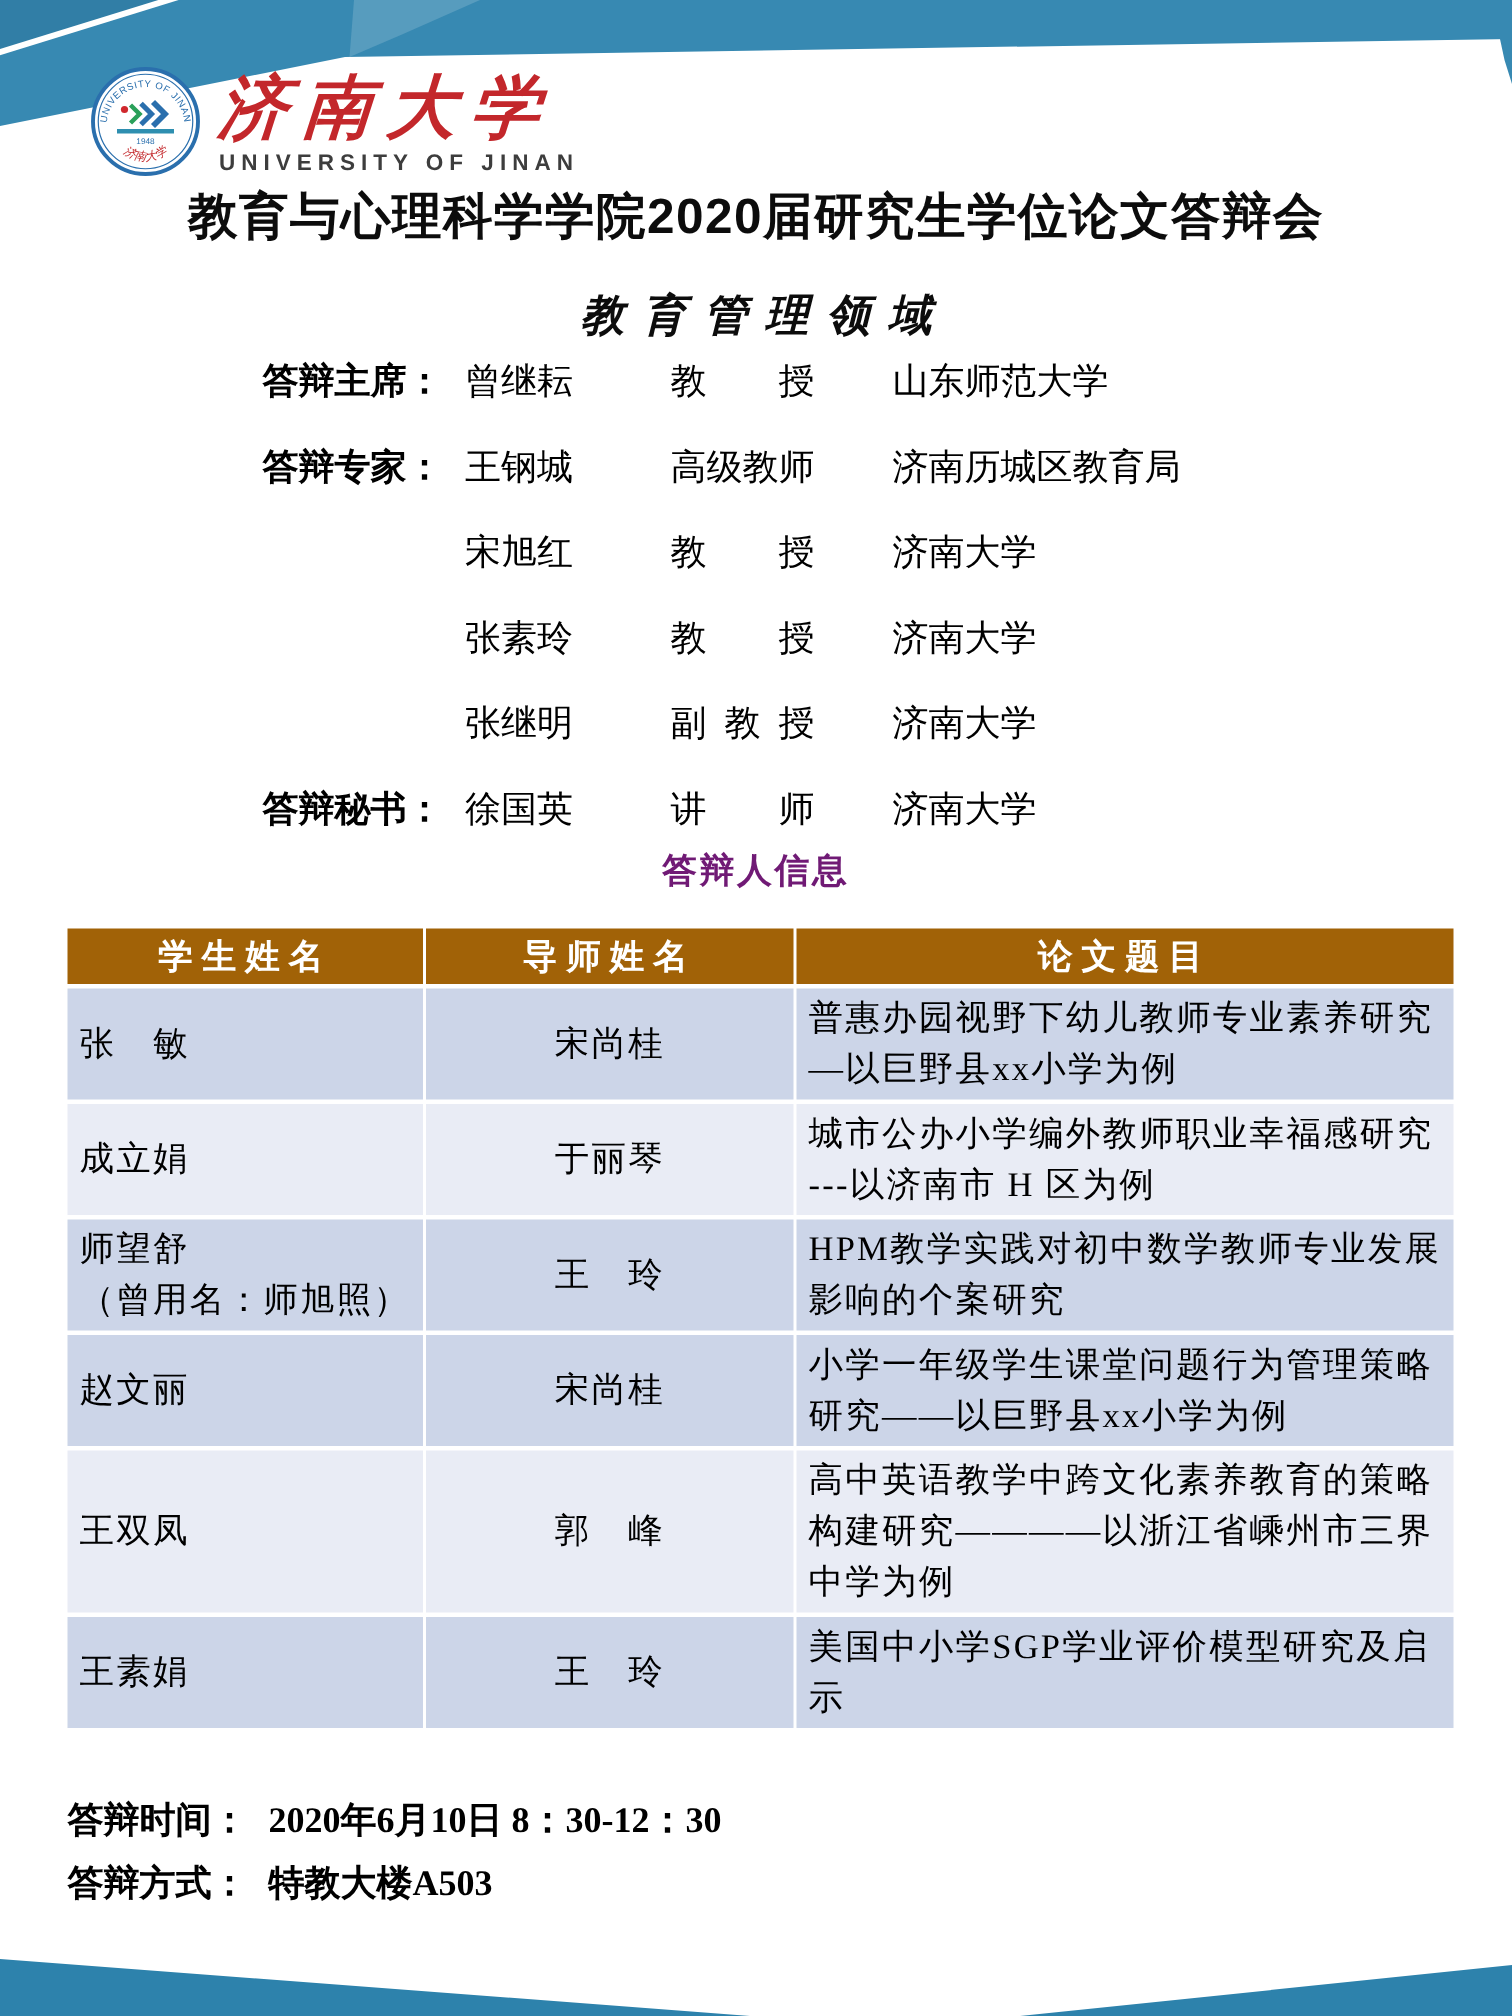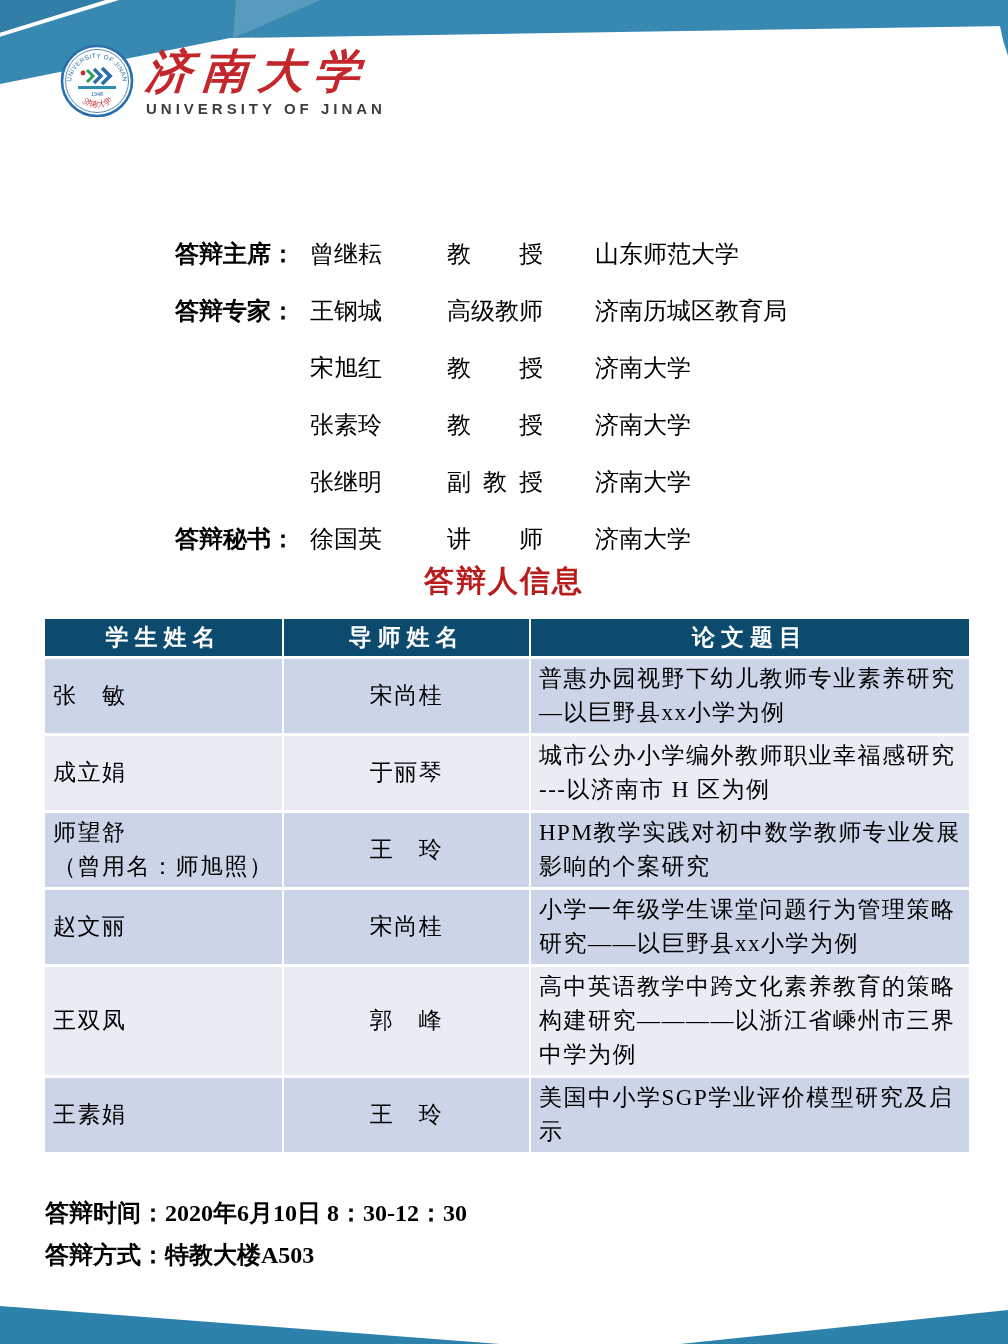--- a/index.html
+++ b/index.html
@@ -41,49 +41,49 @@
   
   .committee{position:absolute;top:238px;left:175px;width:720px;font-size:24px;}
   .c-row{display:flex;height:57px;}
   .c-label{width:135px;font-weight:700;white-space:pre;}
   .c-name{width:137px;white-space:pre;}
   .c-title{width:148px;white-space:pre;}
   .c-org{white-space:pre;}
 
   .table-heading{
     position:absolute;top:566px;left:0;width:1008px;margin:0;
-    text-align:center;font-size:30px;line-height:30px;font-weight:700;
-    letter-spacing:2px;color:#b91c1c;
+    text-align:center;font-size:23px;line-height:30px;font-weight:700;
+    letter-spacing:2px;color:#701a75;
   }
 
   
   table.roster{
     position:absolute;top:616px;left:43px;width:924px;
     border-collapse:separate;border-spacing:2px 3px;
     font-size:23px;table-layout:fixed;
   }
   table.roster th{
-    background:#0c4a6e;color:#ffffff;font-weight:700;
+    background:#a16207;color:#ffffff;font-weight:700;
     height:37px;font-size:23px;letter-spacing:6px;text-align:center;
     padding:0;
   }
   table.roster td{
     vertical-align:middle;line-height:34px;padding:3px 8px;
     letter-spacing:1.5px;word-break:break-all;
   }
   tr.dark td{background:#ccd5e8;}
   tr.light td{background:#e9ecf5;}
   td.cell-student{padding-left:12px;white-space:pre-wrap;}
   td.cell-advisor{text-align:center;white-space:pre;}
   td.cell-thesis{padding-left:11px;padding-right:18px;}
   .student-note{display:block;}
 
   
   .info{position:absolute;top:1192px;left:45px;font-size:24px;font-weight:700;}
-  .f-row{display:flex;height:42px;align-items:center;white-space:pre;}
+  .f-row{display:flex;height:42px;align-items:center;white-space:pre;gap:14px;}
 </style>
 </head>
 <body>
 
 <div class="page">
 
   <svg class="deco-top" viewBox="0 0 1008 90" aria-hidden="true">
     <polygon points="0,0 1008,0 1008,26 230,38 0,84" fill="#3789b2"></polygon>
     <polygon points="0,0 118,0 0,36" fill="rgba(16,64,102,0.14)"></polygon>
     <polygon points="236,0 320,0 268,23 233,38" fill="rgba(255,255,255,0.16)"></polygon>
@@ -109,20 +109,22 @@
       <text font-family="Liberation Serif, serif" font-size="8" font-style="italic" fill="#c3272b">
         <textPath href="#sealArcBottom" xlink:href="#sealArcBottom" startOffset="50%" text-anchor="middle">济南大学</textPath>
       </text>
     </svg>
     <div class="brand-text">
       <div class="brand-cn">济南大学</div>
       <div class="brand-en">UNIVERSITY OF JINAN</div>
     </div>
   </header>
 
+  <h1 class="title">教育与心理科学学院2020届研究生学位论文答辩会</h1>
+  <h2 class="subtitle">教育管理领域</h2>
 
   <section class="committee">
     <div class="c-row">
       <span class="c-label">答辩主席：</span>
       <span class="c-name">曾继耘</span>
       <span class="c-title">教　　授</span>
       <span class="c-org">山东师范大学</span>
     </div>
 
     <div class="c-row">

